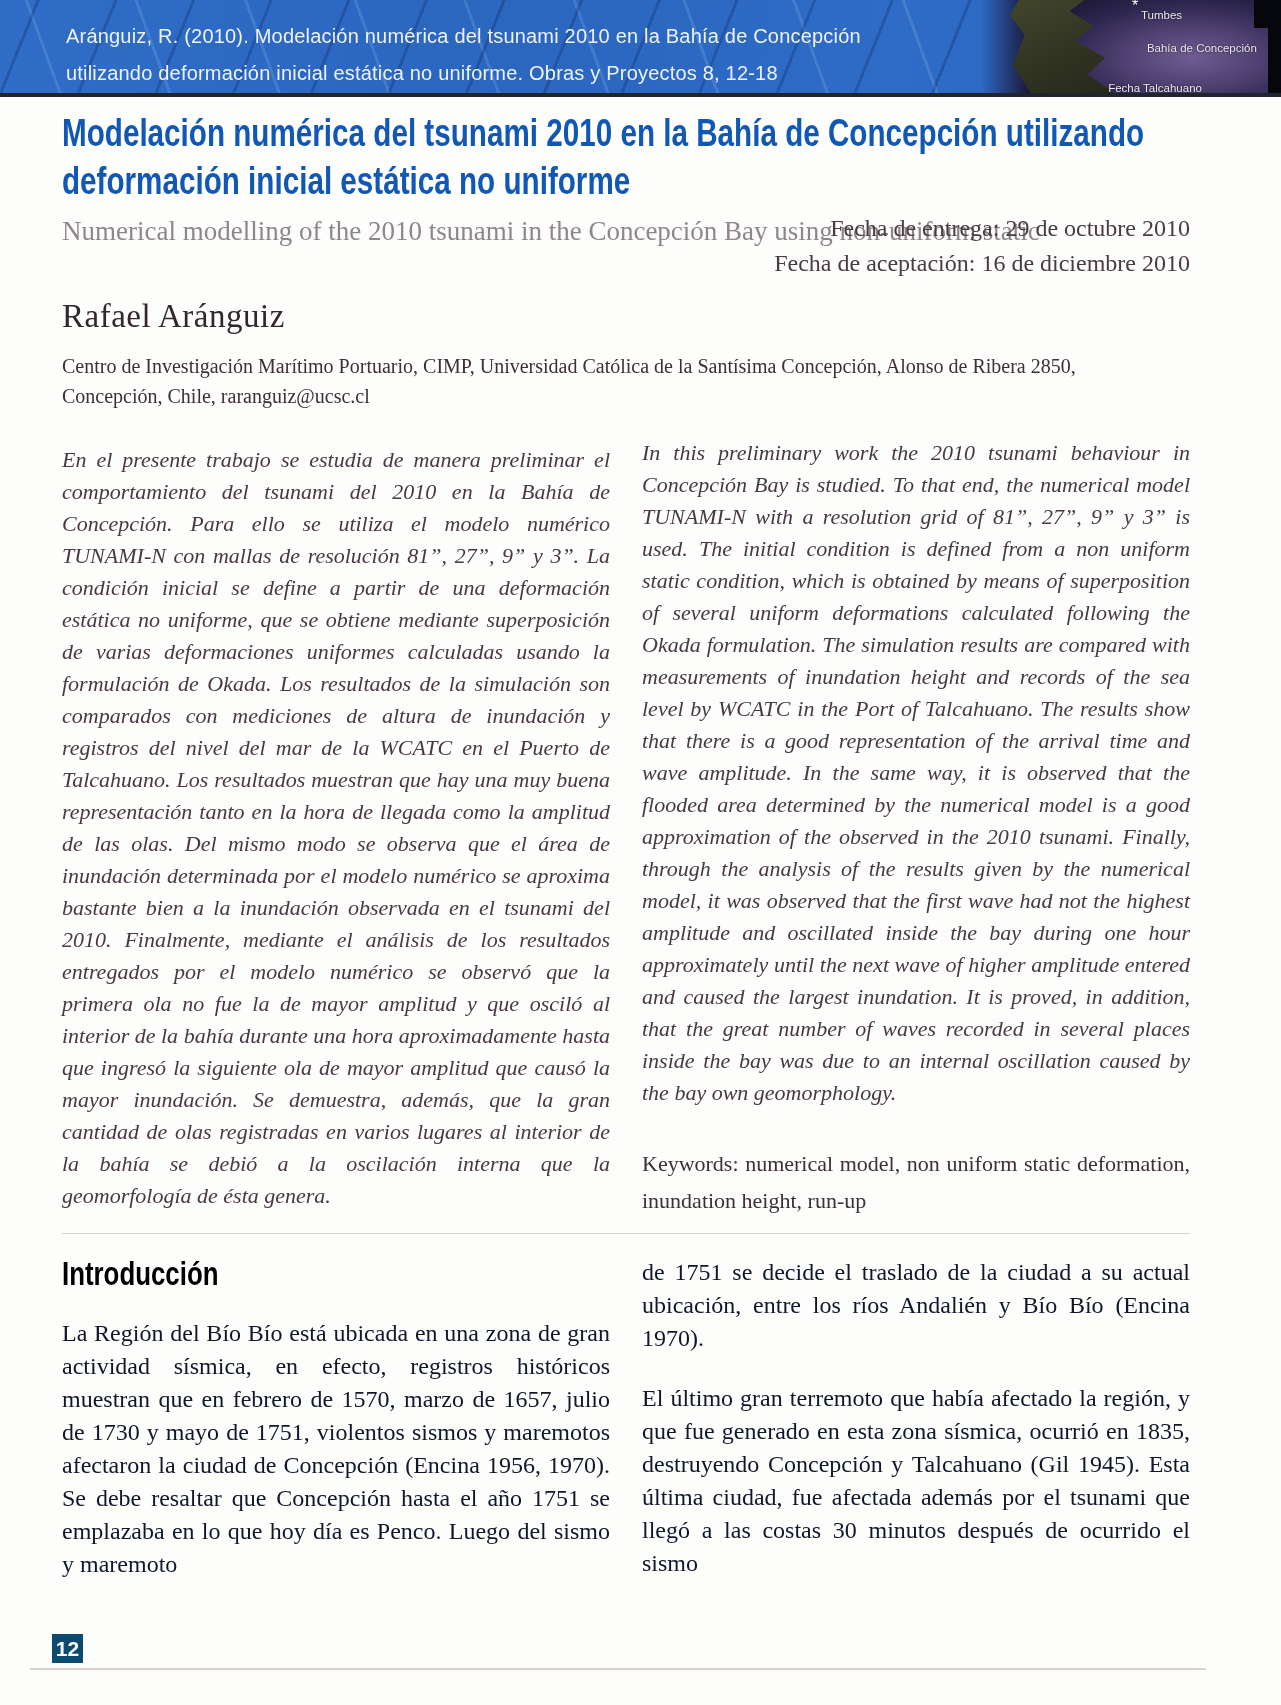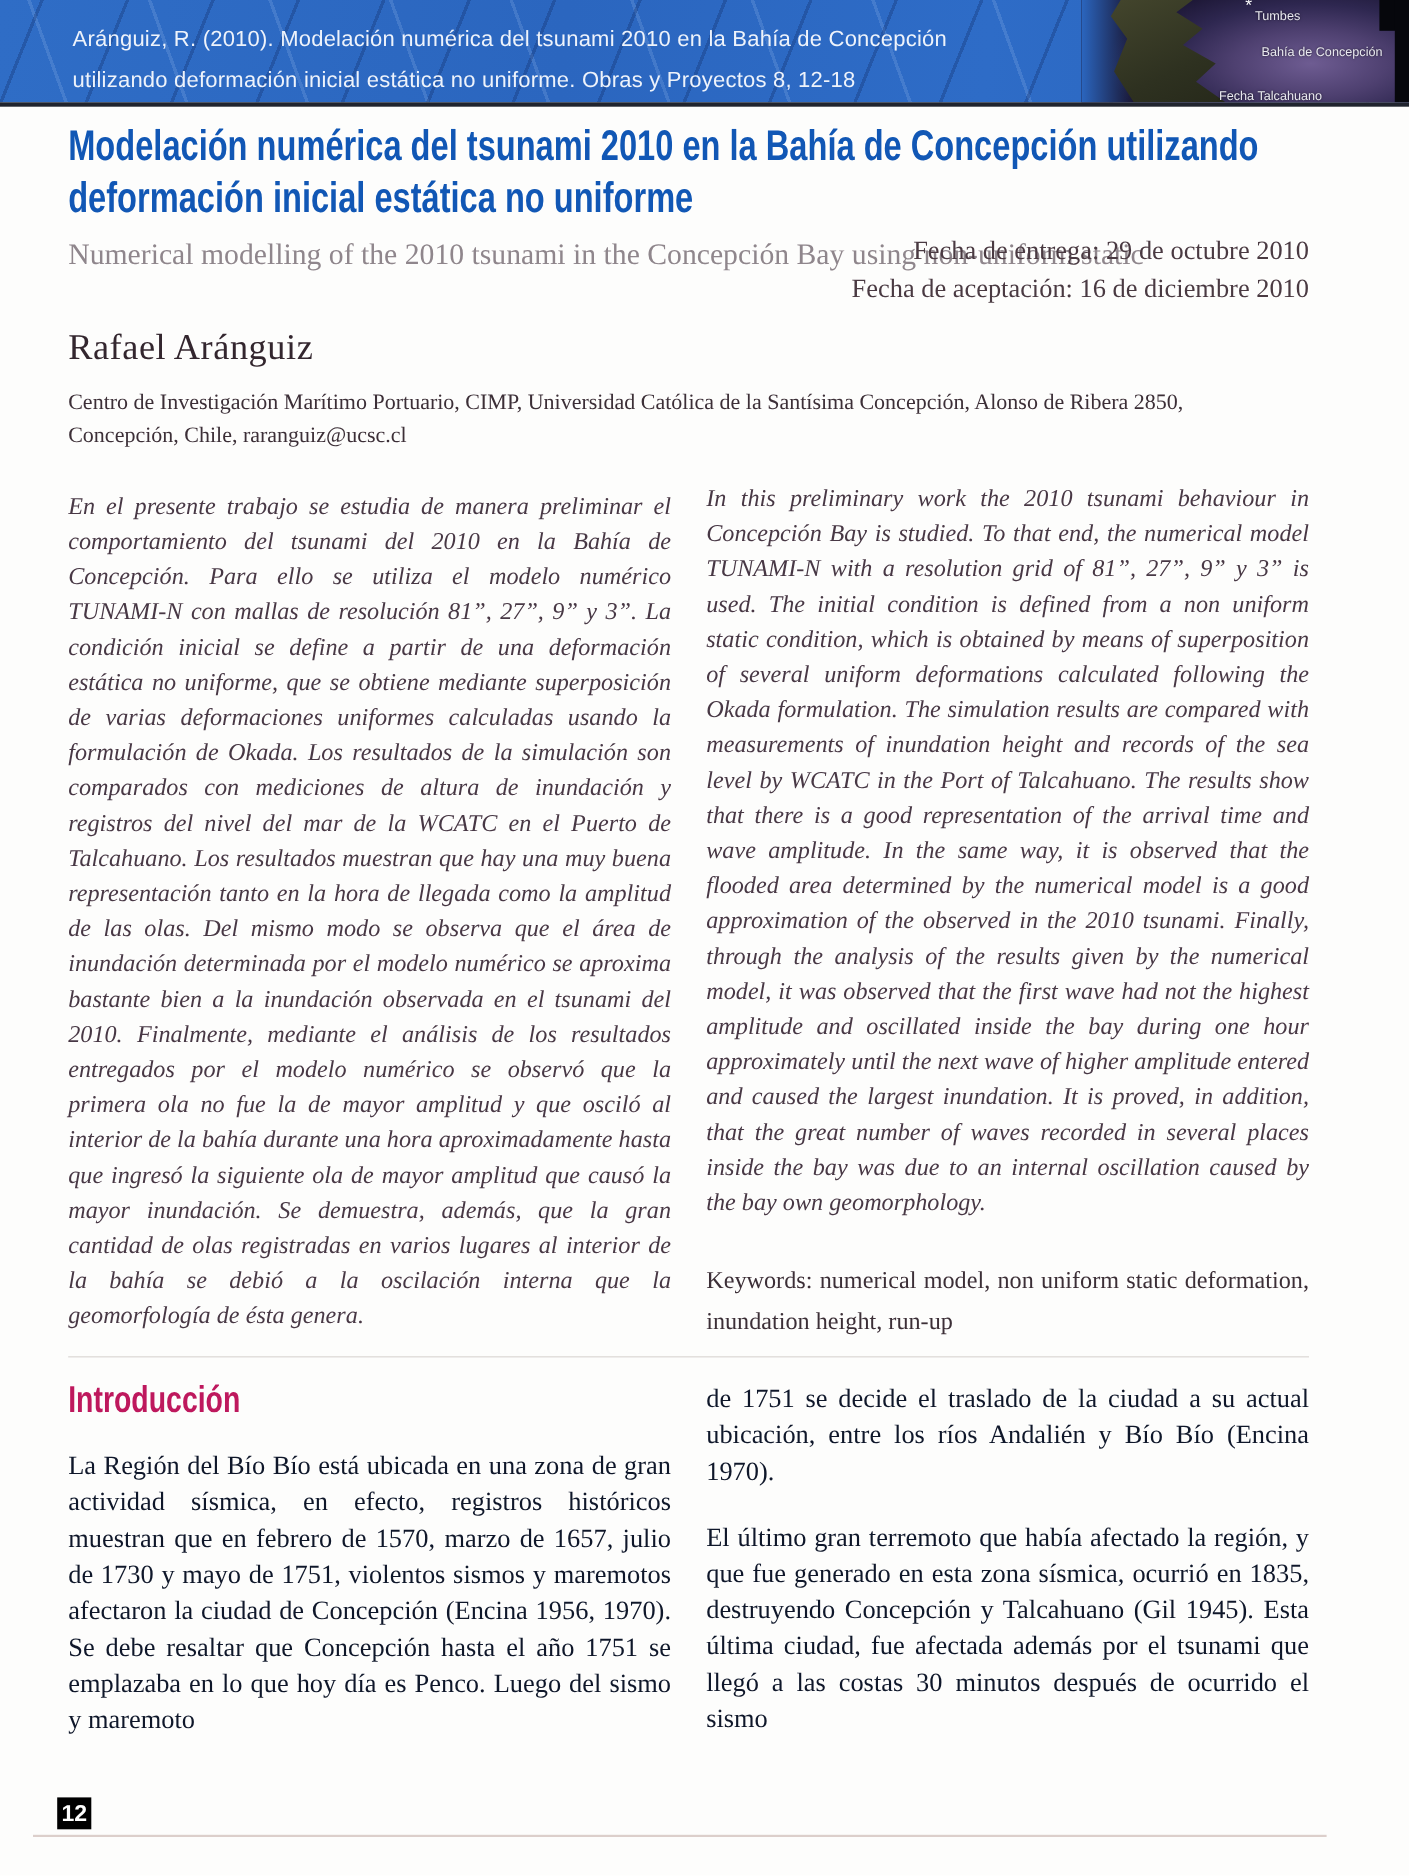--- a/index.html
+++ b/index.html
@@ -49,28 +49,28 @@
   .col{flex:1;min-width:0;}
   .abstract{margin-top:26px;}
   .abs{margin:0;font-style:italic;font-size:22px;line-height:32px;text-align:justify;color:#483845;}
   .kw{margin:36px 0 0 0;font-size:22px;line-height:37px;text-align:justify;color:#3c2f37;}
   .kw em{font-style:italic;}
 
   .divider{border:none;border-top:1.5px solid #d7d3d1;margin:14px 0 0 0;}
 
   .intro{margin-top:16px;}
   .sec-head{margin:4px 0 0 0;font-family:"Liberation Sans","DejaVu Sans",sans-serif;
-            font-weight:bold;font-size:34px;color:#be185d;}
+            font-weight:bold;font-size:34px;color:#000000;}
   .body-p{margin:0;font-size:24px;line-height:33px;text-align:justify;color:#0f172a;}
   .after-head{margin-top:24px;}
   .p2{margin-top:27px;}
   .rcol-first{margin-top:4px;}
 
   
-  .pagenum{position:absolute;left:52px;top:1634px;width:31px;height:29px;background:#000000;
+  .pagenum{position:absolute;left:52px;top:1634px;width:31px;height:29px;background:#0c4a6e;
            color:#ffffff;font-family:"Liberation Sans","DejaVu Sans",sans-serif;font-size:21px;
            font-weight:bold;display:flex;align-items:center;justify-content:center;}
   .footline{position:absolute;left:30px;top:1668px;width:1176px;height:2px;background:#dccfcb;}
 </style>
 </head>
 <body>
 
 <div class="page">
 
   <header class="band">

